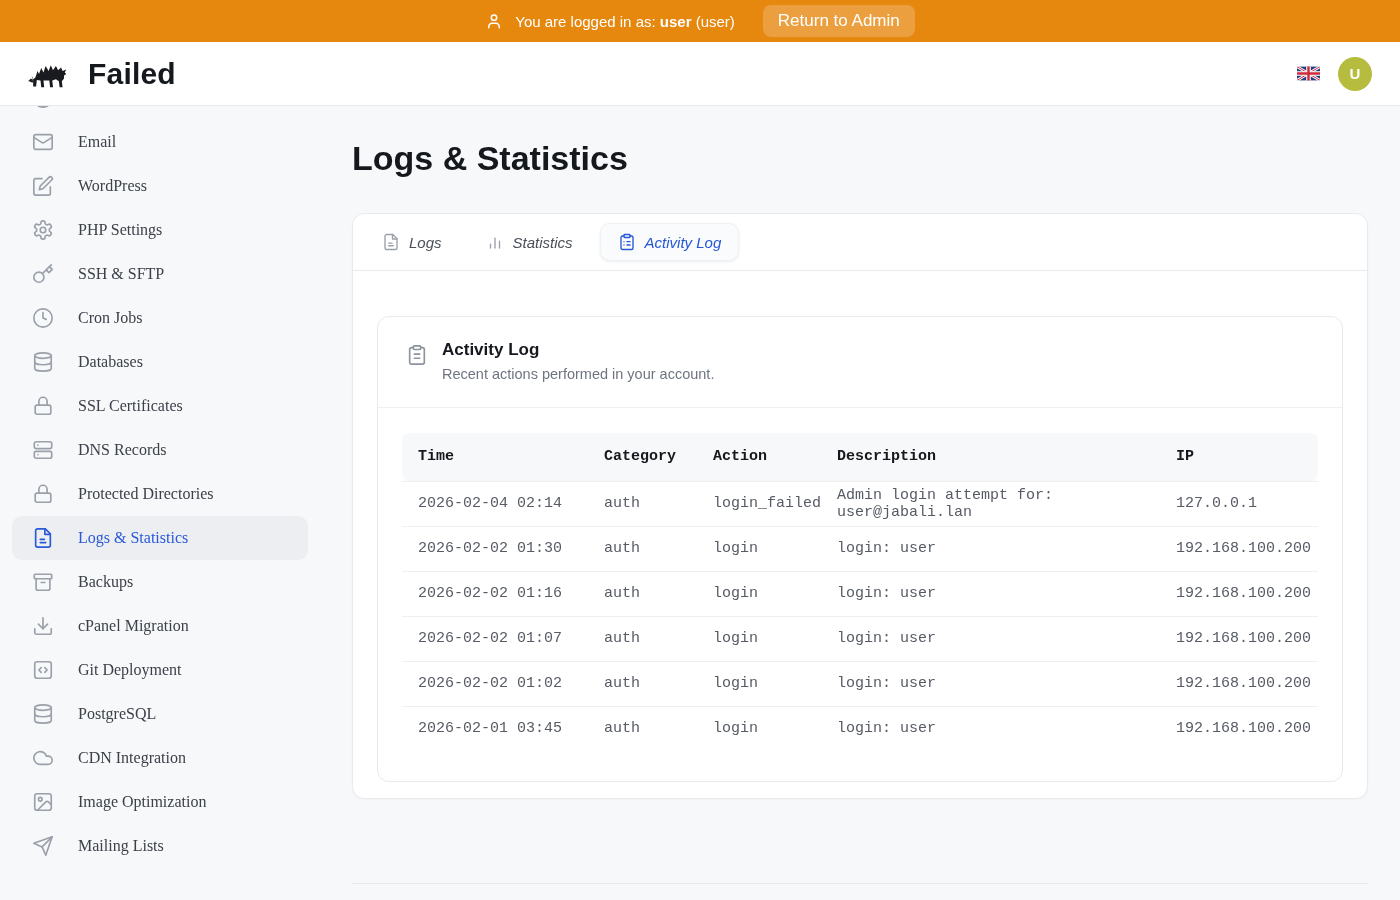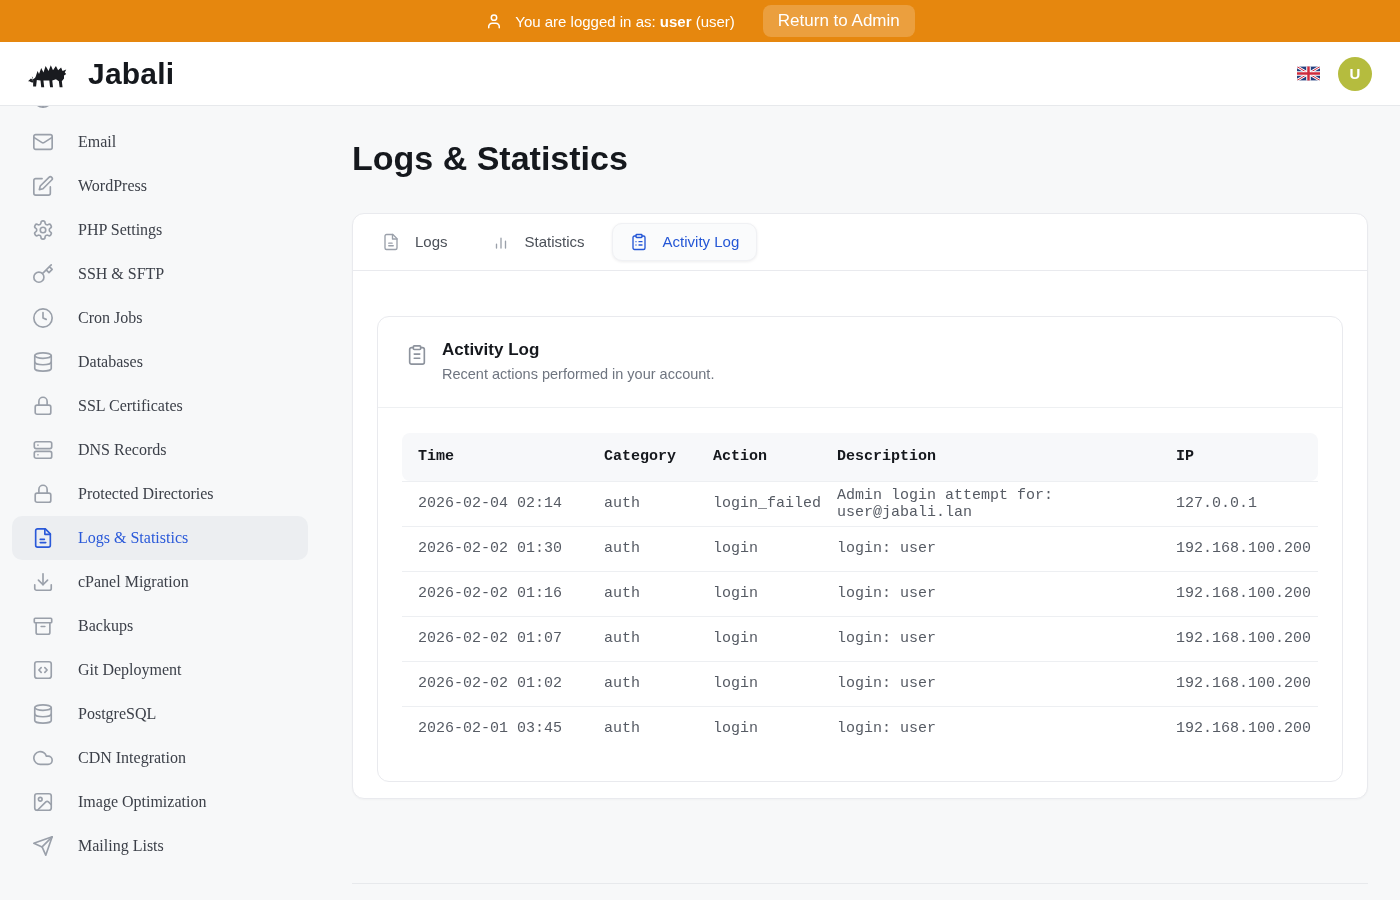--- a/index.html
+++ b/index.html
@@ -46,23 +46,23 @@
   .side-item.partial .sicon { transform:translateY(-13px); }
 
   
   .main { flex:1; display:flex; flex-direction:column; padding:0 32px; overflow:hidden; }
   .page-title { font-size:34px; font-weight:800; color:#15181d; margin:33px 0 35px 0; }
 
   .outer-card { background:#fff; border:1px solid #e9eaee; border-radius:12px;
     box-shadow:0 1px 2px rgba(20,24,33,0.03); }
   .tabbar { display:flex; align-items:center; gap:10px; padding:9px 12px;
     border-bottom:1px solid #e9eaee; }
-  .tab { display:flex; align-items:flex-start; gap:15px; padding:9px 17px; font-size:15px;
+  .tab { display:flex; align-items:flex-end; gap:9px; padding:9px 17px; font-size:15px;
     color:#4b5058; border-radius:10px; cursor:pointer; background:transparent; border:none;
-    font-family:inherit; }
+    font-family:inherit;font-style:italic; }
   .tab .ticon { width:18px; height:18px; display:inline-flex; color:#9aa0aa; }
   .tab .ticon svg { width:18px; height:18px; }
   .tab.active { background:#fafbfc; color:#2557d6; box-shadow:0 1px 3px rgba(20,24,33,0.08);
     border:1px solid #f0f1f4; }
   .tab.active .ticon { color:#2557d6; }
 
   .outer-body { padding:45px 24px 16px 24px; }
   .inner-card { border:1px solid #e9eaee; border-radius:12px; background:#fff; }
   .card-head { display:flex; align-items:flex-start; gap:14px; padding:23px 28px 25px 28px;
     border-bottom:1px solid #eef0f2; }
@@ -100,21 +100,21 @@
   </span>
   <button class="return-btn">Return to Admin</button>
 </div>
 
 <div class="header">
   <div class="brand">
     <svg viewBox="0 0 68 48">
       <path fill="#191b1f" d="M7 31c2-1 3-2 4-5l2-6 2 4 3-8 3 6 3-9 4 7 3-8 3 7 4-6 3 6 4-4 2 5 5-2-2 4 2 2-3 2 0 4-3 4 1 8h-4l-1-8-4-3-5 2 1 9h-4l-1-9h-8l1 9h-4l-1-9-5-1-1 9h-4l0-9-3-2-4 4H4l3-5-2-2z"></path>
       <path fill="#191b1f" d="M5 32l-3 2 4 2 2-3z"></path>
     </svg>
-    <span class="brand-name">Jabali</span>
+    <span class="brand-name">Failed</span>
   </div>
   <div class="header-right">
     <span class="flag">
       <svg viewBox="0 0 60 36">
         <rect width="60" height="36" fill="#25407f"></rect>
         <path d="M0 0 60 36 M60 0 0 36" stroke="#fff" stroke-width="7"></path>
         <path d="M0 0 60 36 M60 0 0 36" stroke="#cf2b3d" stroke-width="2.6"></path>
         <path d="M30 0 v36 M0 18 h60" stroke="#fff" stroke-width="12"></path>
         <path d="M30 0 v36 M0 18 h60" stroke="#cf2b3d" stroke-width="6.4"></path>
       </svg>
@@ -223,36 +223,36 @@
             <path d="M14.5 2H6a2 2 0 0 0-2 2v16a2 2 0 0 0 2 2h12a2 2 0 0 0 2-2V7.5L14.5 2z"></path>
             <path d="M14 2v6h6"></path>
             <path d="M9 13.5h4.5M9 17h6"></path>
           </svg>
         </span>
         <span>Logs &amp; Statistics</span>
       </div>
       <div class="side-item">
         <span class="sicon">
           <svg viewBox="0 0 24 24" fill="none" stroke="currentColor" stroke-width="1.8" stroke-linecap="round" stroke-linejoin="round">
+            <rect x="2.5" y="3.5" width="19" height="5" rx="1"></rect>
+            <path d="M4.5 8.5V19a2 2 0 0 0 2 2h11a2 2 0 0 0 2-2V8.5"></path>
+            <path d="M10 12.5h4"></path>
+          </svg>
+        </span>
+        <span>Backups</span>
+      </div>
+      <div class="side-item">
+        <span class="sicon">
+          <svg viewBox="0 0 24 24" fill="none" stroke="currentColor" stroke-width="1.8" stroke-linecap="round" stroke-linejoin="round">
             <path d="M21 15v4a2 2 0 0 1-2 2H5a2 2 0 0 1-2-2v-4"></path>
             <polyline points="7 10 12 15 17 10"></polyline>
             <path d="M12 15V3"></path>
           </svg>
         </span>
         <span>cPanel Migration</span>
-      </div>
-      <div class="side-item">
-        <span class="sicon">
-          <svg viewBox="0 0 24 24" fill="none" stroke="currentColor" stroke-width="1.8" stroke-linecap="round" stroke-linejoin="round">
-            <rect x="2.5" y="3.5" width="19" height="5" rx="1"></rect>
-            <path d="M4.5 8.5V19a2 2 0 0 0 2 2h11a2 2 0 0 0 2-2V8.5"></path>
-            <path d="M10 12.5h4"></path>
-          </svg>
-        </span>
-        <span>Backups</span>
       </div>
       <div class="side-item">
         <span class="sicon">
           <svg viewBox="0 0 24 24" fill="none" stroke="currentColor" stroke-width="1.8" stroke-linecap="round" stroke-linejoin="round">
             <rect x="3" y="3" width="18" height="18" rx="2.5"></rect>
             <path d="m10 9.5-2.5 2.5L10 14.5m4-5 2.5 2.5L14 14.5"></path>
           </svg>
         </span>
         <span>Git Deployment</span>
       </div>

